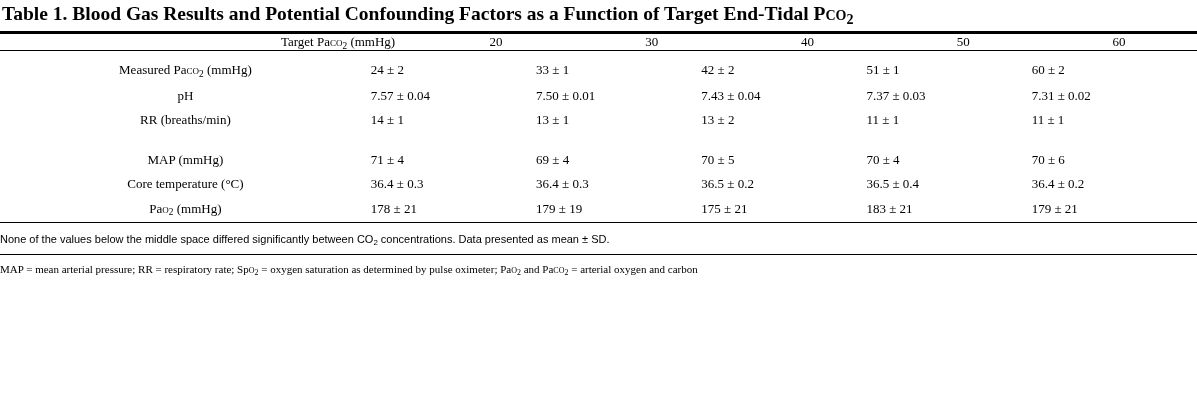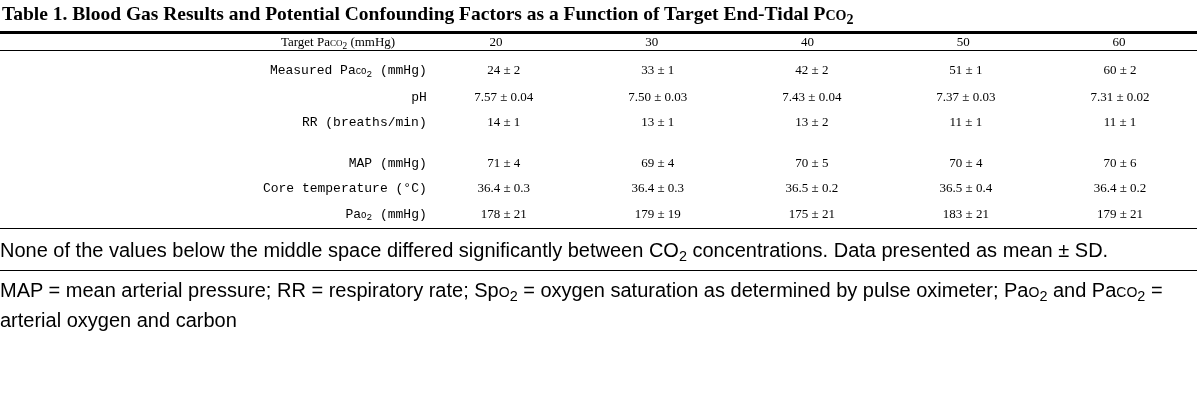--- a/index.html
+++ b/index.html
@@ -51,51 +51,51 @@
     font-weight: normal;
     width: 300px;
   }
   th.hdr-col {
     text-align: center;
     font-weight: normal;
     width: 179px;
     padding: 5px 0 5px 0;
   }
   td.row-label {
-    text-align: right;
+    text-align: center;
     white-space: nowrap;
     line-height: 24.5px;
-    font-family: Liberation Mono, monospace;
   }
   td.val {
-    text-align: center;
+    text-align: left;
     white-space: nowrap;
     line-height: 24.5px;
   }
   tr.spacer td {
     height: 15px;
     line-height: 15px;
     font-size: 1px;
   }
   tr.first-body td {
     padding-top: 7px;
   }
   tr.last-body td {
     padding-bottom: 6px;
   }
   .notes {
     font-family: "Liberation Sans", sans-serif;
-    font-size: 20px;
-    line-height: 28px;
+    font-size: 11px;
+    line-height: 18px;
   }
   .note-1 {
     padding: 7px 0 4px 0;
   }
   .note-2 {
     padding: 5px 0 0 0;
+    font-family: Liberation Serif, serif;
   }
   sub {
     font-size: 0.72em;
     vertical-align: baseline;
     position: relative;
     top: 0.28em;
   }
   .smallcaps {
     font-variant: small-caps;
   }
@@ -131,21 +131,21 @@
         <td class="row-label"><span>Measured Pa</span><span class="smallcaps">co</span><sub>2</sub><span> (mmHg)</span></td>
         <td class="val">24 ± 2</td>
         <td class="val">33 ± 1</td>
         <td class="val">42 ± 2</td>
         <td class="val">51 ± 1</td>
         <td class="val">60 ± 2</td>
       </tr>
       <tr>
         <td class="row-label">pH</td>
         <td class="val">7.57 ± 0.04</td>
-        <td class="val">7.50 ± 0.03</td>
+        <td class="val">7.50 ± 0.01</td>
         <td class="val">7.43 ± 0.04</td>
         <td class="val">7.37 ± 0.03</td>
         <td class="val">7.31 ± 0.02</td>
       </tr>
       <tr>
         <td class="row-label">RR (breaths/min)</td>
         <td class="val">14 ± 1</td>
         <td class="val">13 ± 1</td>
         <td class="val">13 ± 2</td>
         <td class="val">11 ± 1</td>

